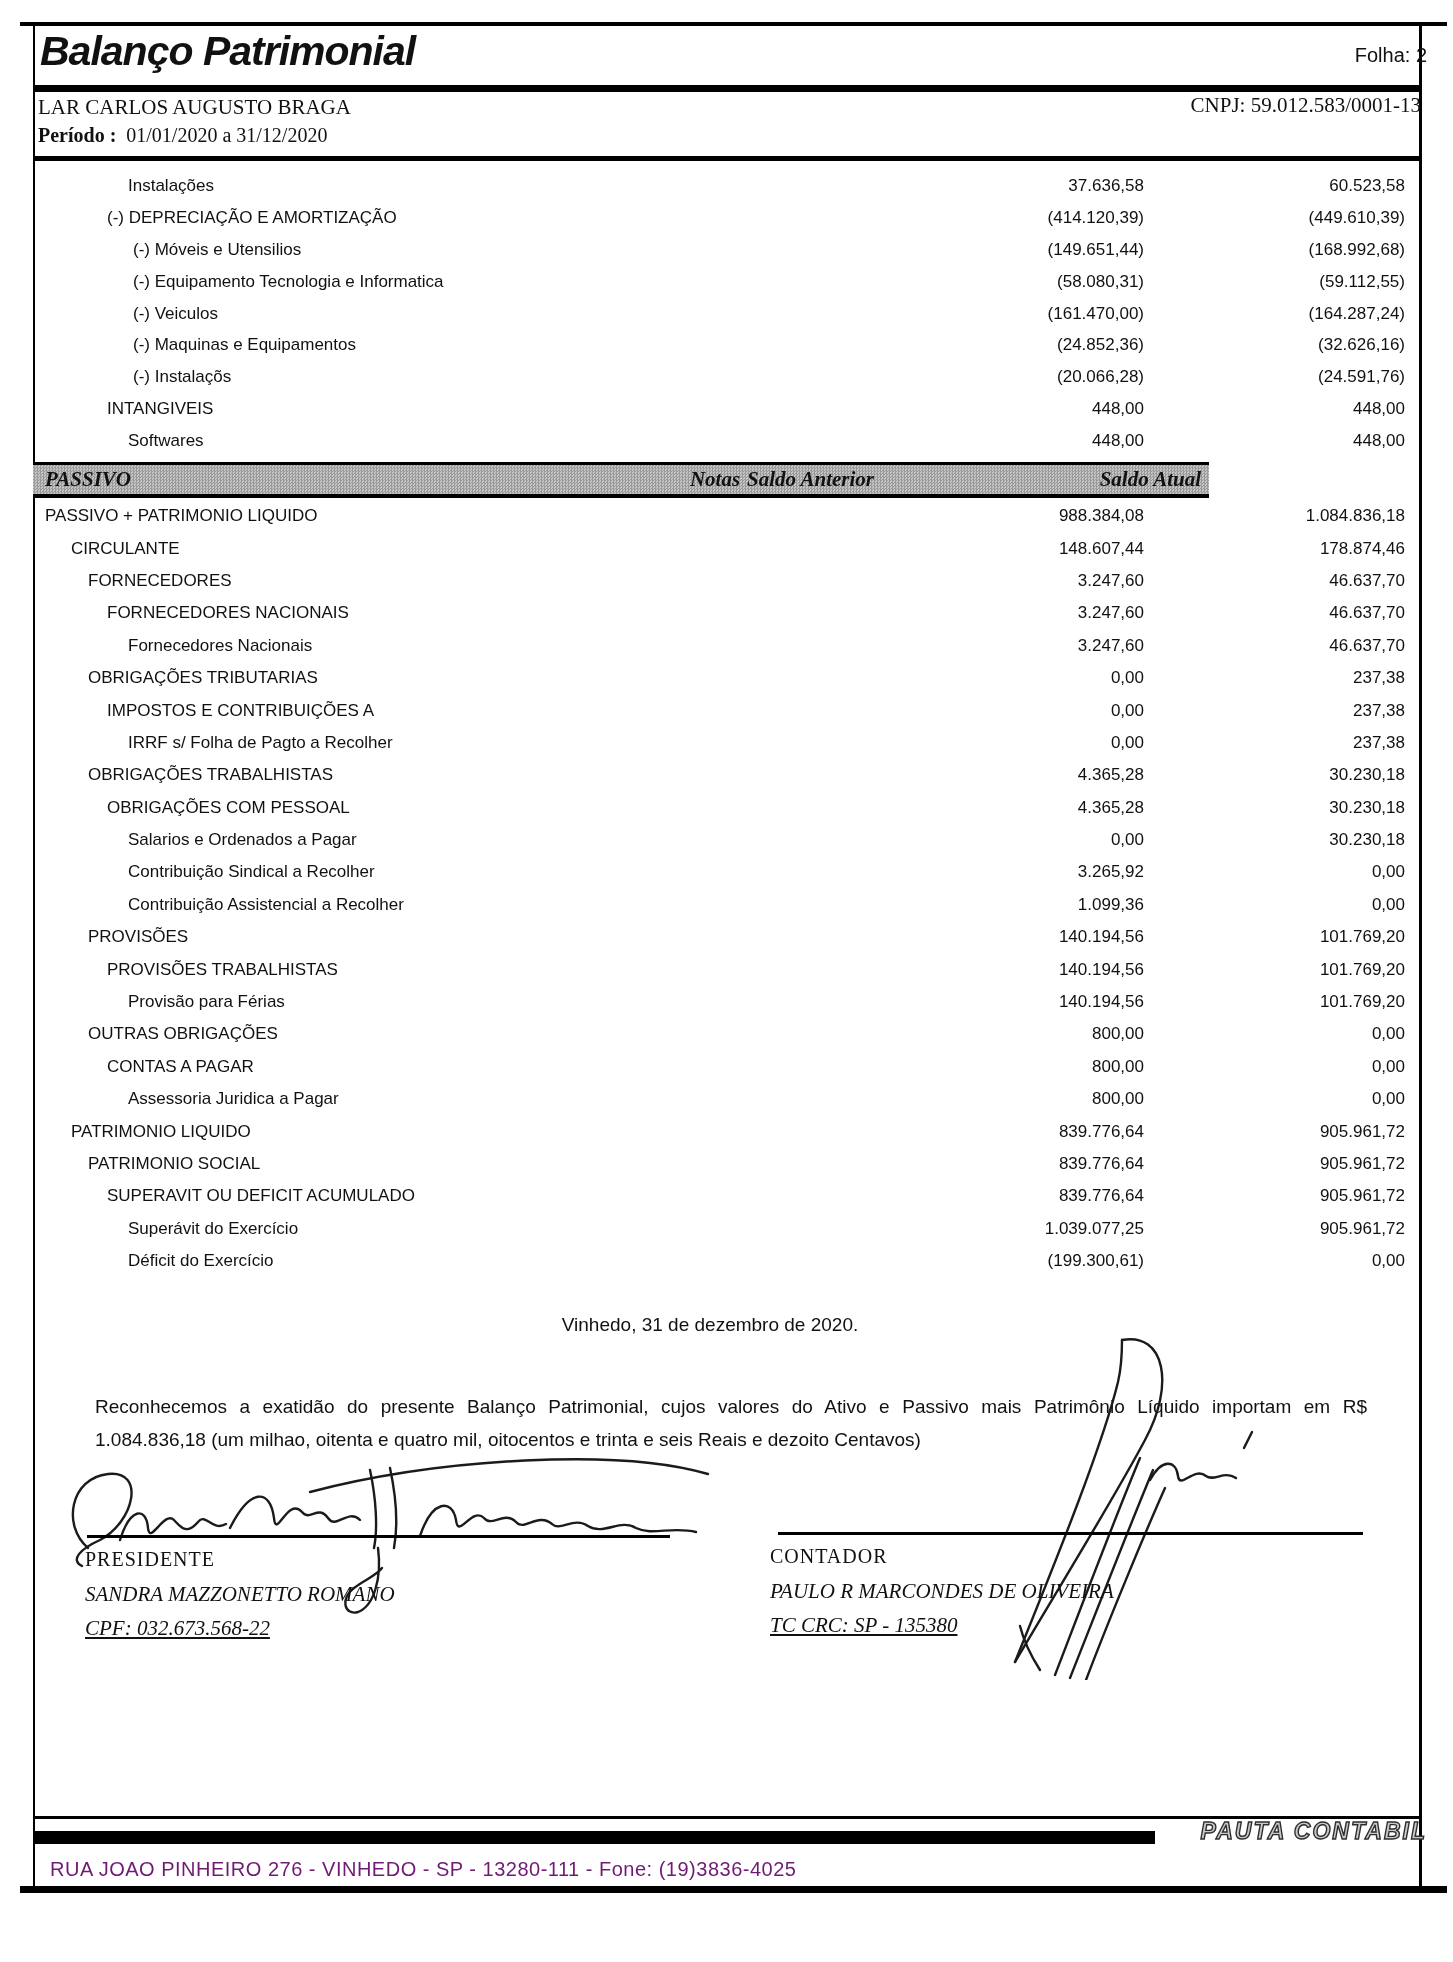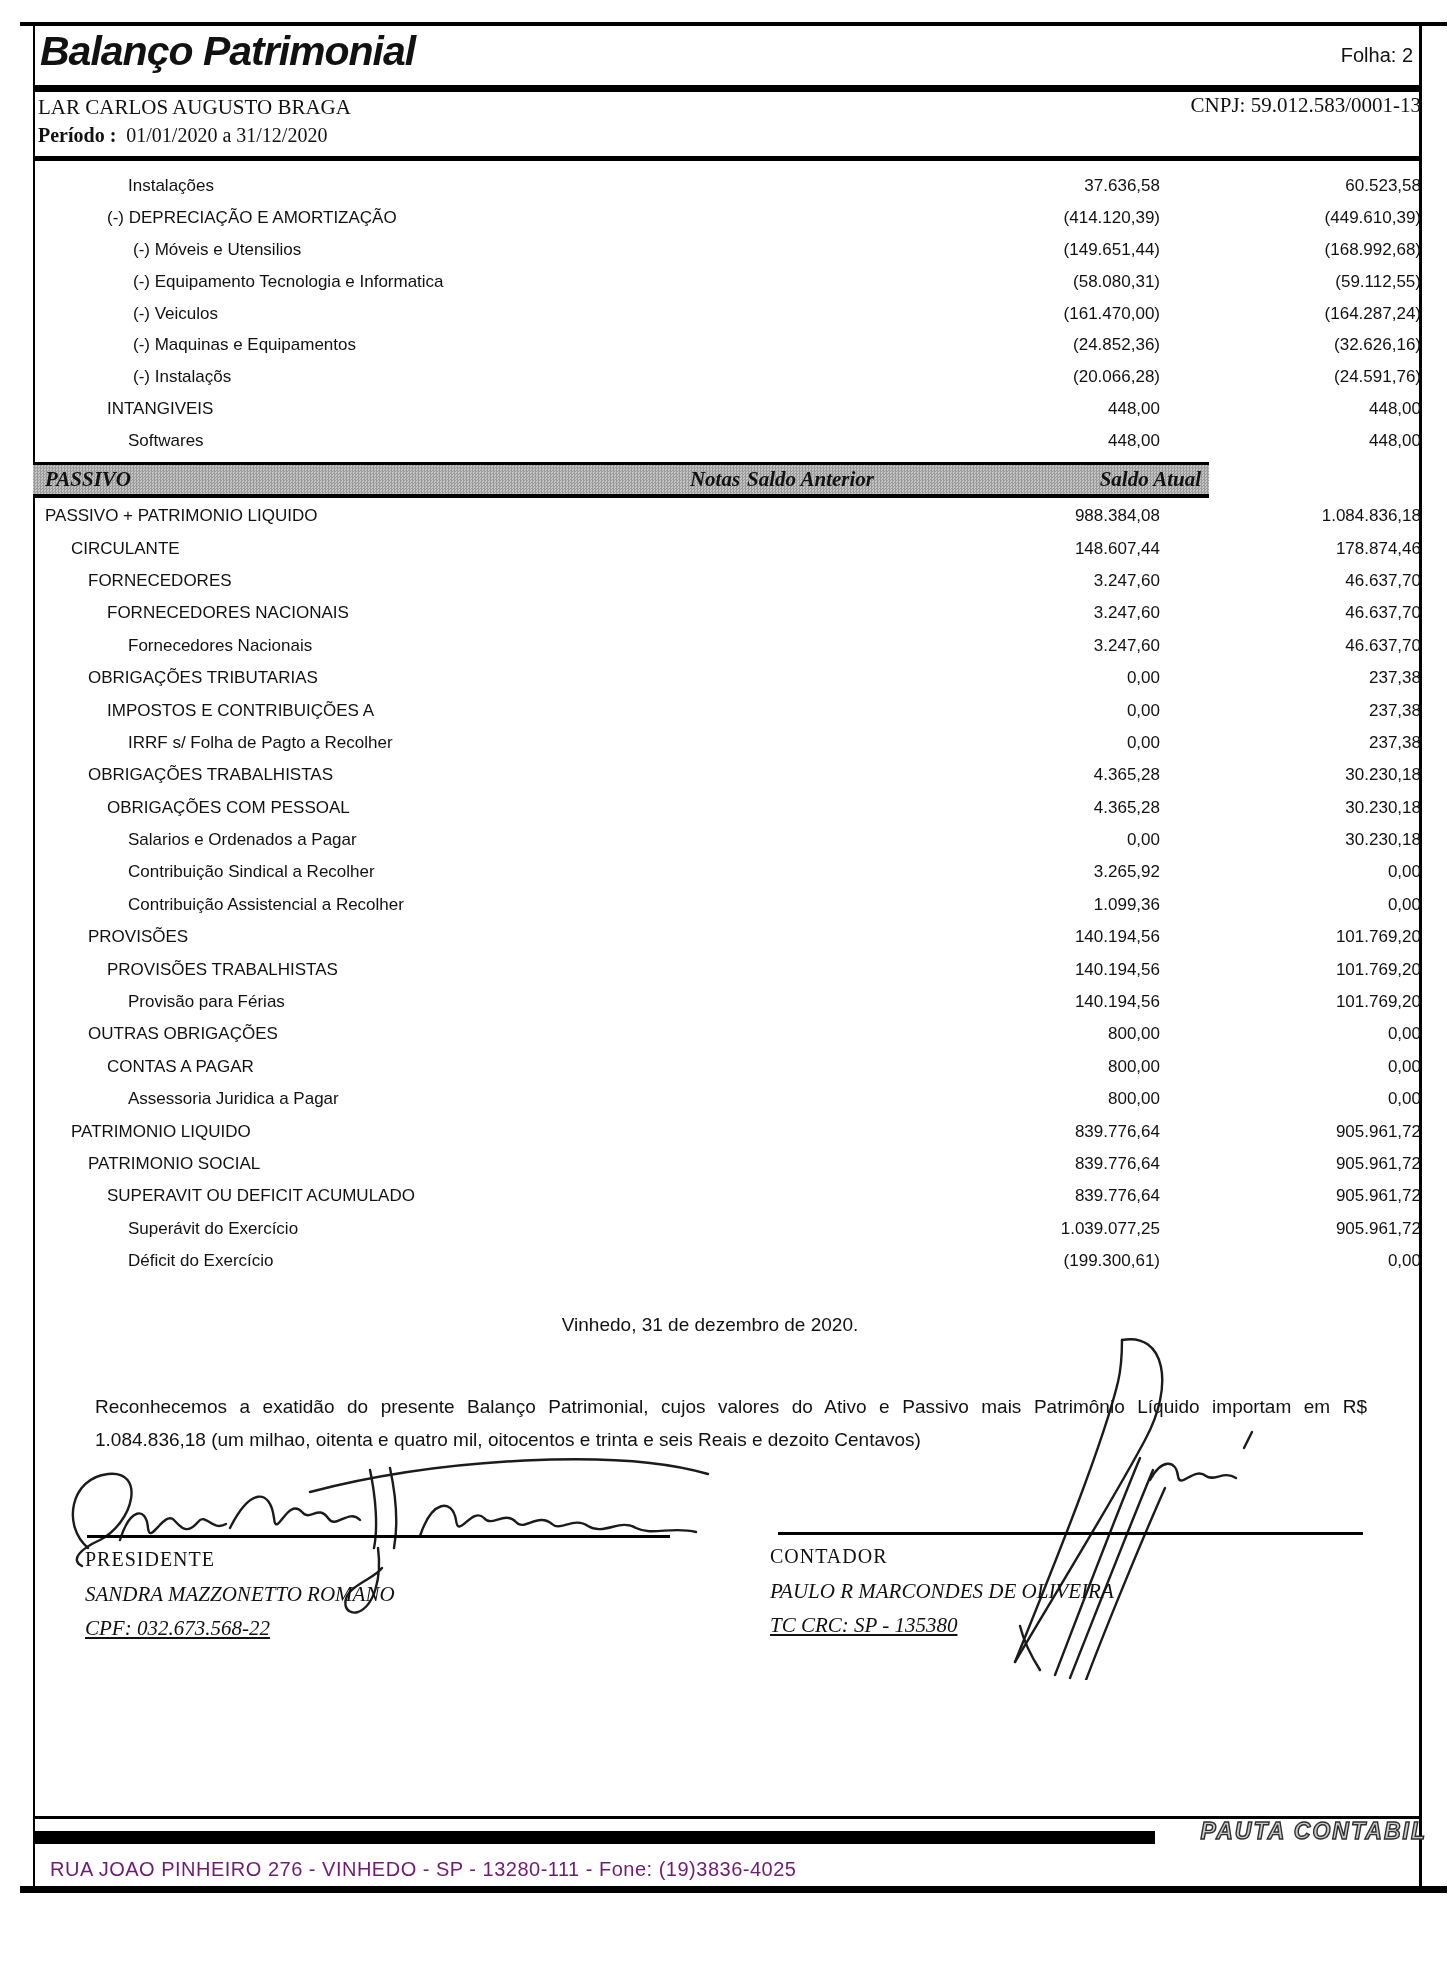--- a/index.html
+++ b/index.html
@@ -4,33 +4,33 @@
 <style>
   html,body{margin:0;padding:0;background:#fff;}
   #page{position:relative;width:1453px;height:1962px;background:#fff;overflow:hidden;
         font-family:"Liberation Sans",sans-serif;color:#111;}
   .hline{position:absolute;background:#000;}
   .vline{position:absolute;background:#000;}
 
   
   .doc-title{position:absolute;left:40px;top:28px;font-size:41px;font-weight:bold;font-style:italic;
              letter-spacing:-1px;font-family:"Liberation Sans",sans-serif;}
-  .folha{position:absolute;right:40px;top:44px;font-size:20px;}
+  .folha{position:absolute;right:26px;top:44px;font-size:20px;}
   .company{position:absolute;left:38px;top:95px;font-family:"Liberation Serif",serif;font-size:21px;}
   .cnpj{position:absolute;right:32px;top:93px;font-family:"Liberation Serif",serif;font-size:21px;}
   .periodo{position:absolute;left:38px;top:124px;font-family:"Liberation Serif",serif;font-size:20px;}
   .periodo b{margin-right:10px;}
 
   
   .rows{position:absolute;left:33px;width:1388px;}
   .trow{display:flex;align-items:center;font-size:17px;}
   .trow .lbl{flex:1 1 auto;white-space:nowrap;}
   .trow .v1{width:180px;text-align:right;}
   .trow .v2{width:261px;text-align:right;}
-  .trow{padding-right:0;box-sizing:border-box;}
+  .trow{padding-right:16px;box-sizing:border-box;}
   .lvl1{padding-left:12px;} .lvl2{padding-left:38px;} .lvl3{padding-left:55px;}
   .lvl4{padding-left:74px;} .lvl5{padding-left:95px;} .lvl6{padding-left:100px;}
   #ativo-rows{top:170px;} #ativo-rows .trow{height:31.9px;}
   #passivo-rows{top:500px;} #passivo-rows .trow{height:32.4px;}
 
   
   .section-bar{position:absolute;left:33px;width:1176px;top:462px;height:29px;
                background-color:#b3b3b3;
                background-image:repeating-conic-gradient(#9a9a9a 0% 25%, #c6c6c6 0% 50%);
                background-size:3px 3px;

